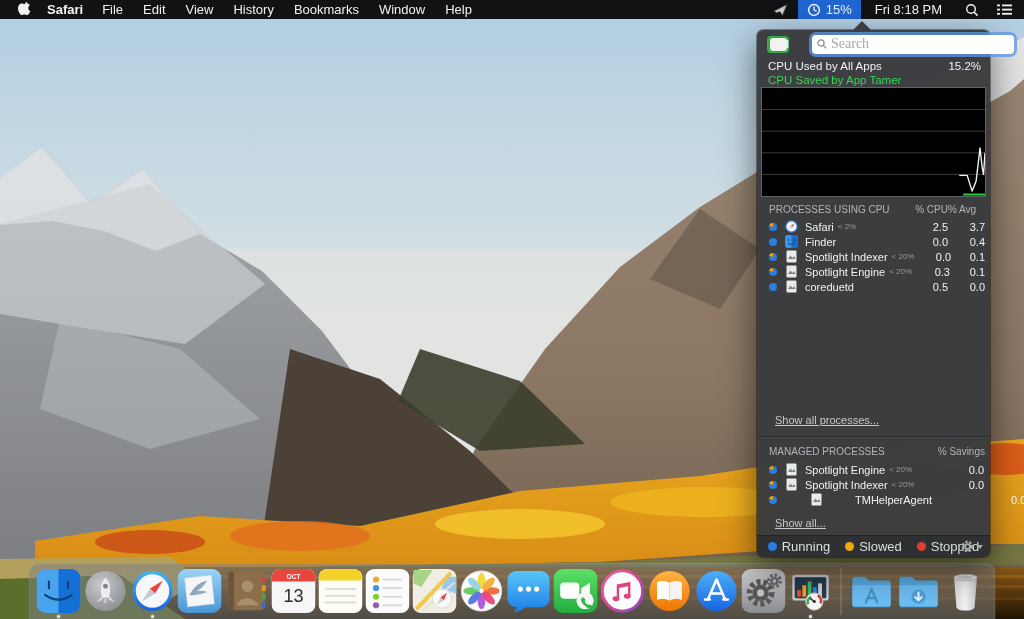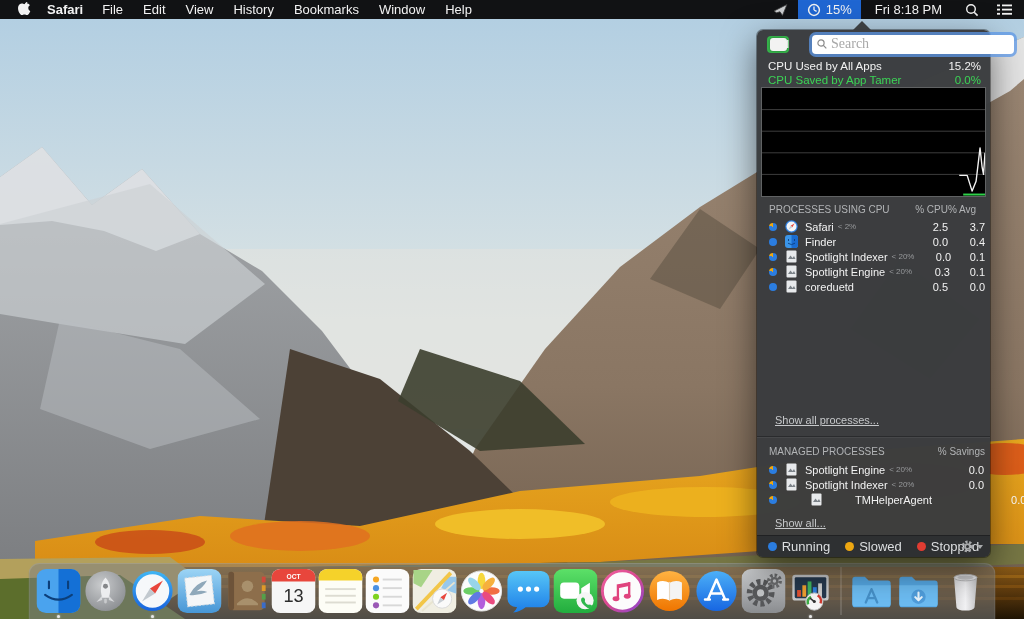--- a/index.html
+++ b/index.html
@@ -39,21 +39,21 @@
   .searchbox { flex:1; margin-left:23px; height:19px; background:#ffffff; border-radius:4px;
             display:flex; align-items:center; padding:0 5px;
             box-shadow:0 0 0 3px rgba(92,151,229,0.75); }
   .searchbox input { border:0; outline:0; flex:1; font-size:14px; font-family:Liberation Serif, serif;
             color:#333; background:transparent; margin-left:4px; }
   .searchbox input::placeholder { color:#a8a8a8; }
 
   .stat { position:absolute; left:11px; right:9px; height:13px; display:flex;
           justify-content:space-between; font-size:11.5px; }
   .stat1 { top:30px; color:#f2f2f2; }
-  .stat2 { top:44px; color:#3bd455; }
+  .stat2 { top:44px; color:#3bd455;flex-direction:column; }
 
   .graph { position:absolute; left:4px; top:57px; width:225px; height:110px; background:#000;
            border:1px solid #606263; }
 
   .tbl-head { position:absolute; left:12px; right:5px; height:12px; display:flex; align-items:center;
            font-size:10px; color:#b2b4b6; }
   .proc-head { top:173px; }
   .col-name { flex:1; }
   .col-cpu { width:40px; text-align:right; }
   .col-avg { width:37px; text-align:left; }

